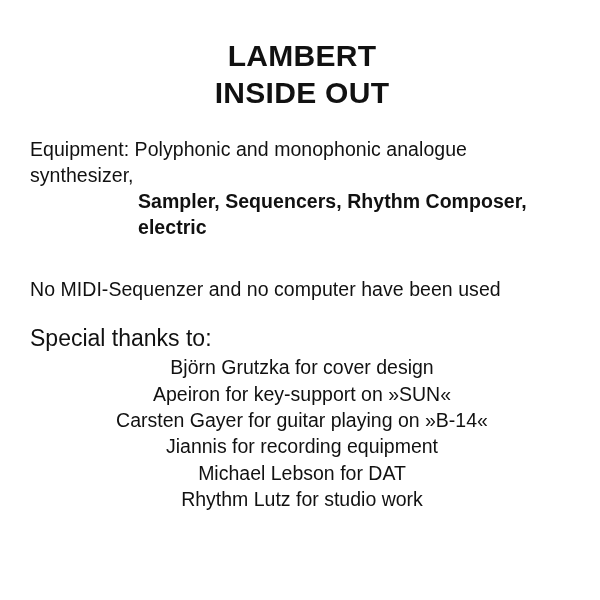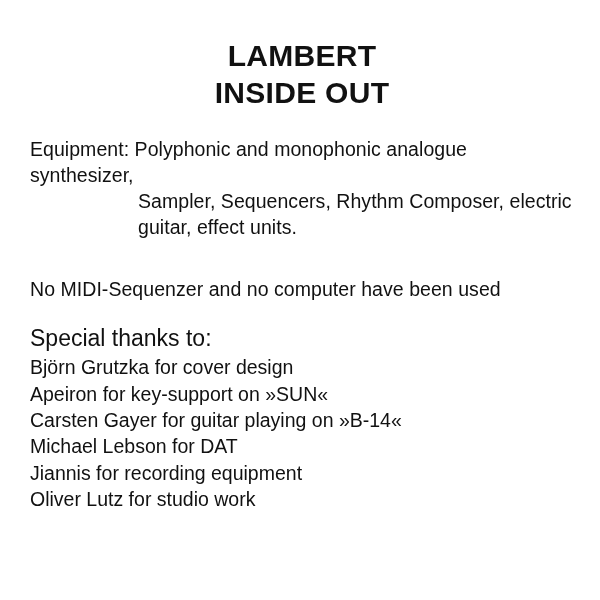--- a/index.html
+++ b/index.html
@@ -34,65 +34,66 @@
   }
   .para {
     font-size: 19.5px;
     line-height: 1.33;
     margin: 0 0 20px 0;
     letter-spacing: 0.05px;
   }
   .para .indent {
     display: block;
     padding-left: 108px;
+    font-weight: bold;
   }
   .para.equipment {
     margin-bottom: 36px;
   }
   .para.nomidi {
   }
   .thanks-heading {
     font-size: 23px;
     line-height: 1.33;
     margin: 0 0 1px 0;
   }
   .thanks-list {
     list-style: none;
     margin: 0 0 46px 0;
     padding: 0;
   }
   .thanks-list li {
     font-size: 19.5px;
     line-height: 1.35;
+    text-align: center;
   }
 </style>
 </head>
 <body>
 
 <div class="sleeve">
 
   <div class="title-block">
     <span class="title-line">LAMBERT</span>
     <span class="title-line">INSIDE OUT</span>
   </div>
 
   <p class="para equipment">
     <span>Equipment: Polyphonic and monophonic analogue synthesizer,</span>
     <span class="indent">Sampler, Sequencers, Rhythm Composer, electric</span>
-    <span class="indent">guitar, effect units.</span>
   </p>
 
   <p class="para nomidi">
     <span>No MIDI-Sequenzer and no computer have been used</span><br>
   </p>
 
   <div class="thanks-heading">Special thanks to:</div>
 
   <ul class="thanks-list">
     <li>Björn Grutzka for cover design</li>
     <li>Apeiron for key-support on »SUN«</li>
     <li>Carsten Gayer for guitar playing on »B-14«</li>
+    <li>Jiannis for recording equipment</li>
     <li>Michael Lebson for DAT</li>
-    <li>Jiannis for recording equipment</li>
-    <li>Oliver Lutz for studio work</li>
+    <li>Rhythm Lutz for studio work</li>
   </ul>
 
 </div>
 
 </body></html>

